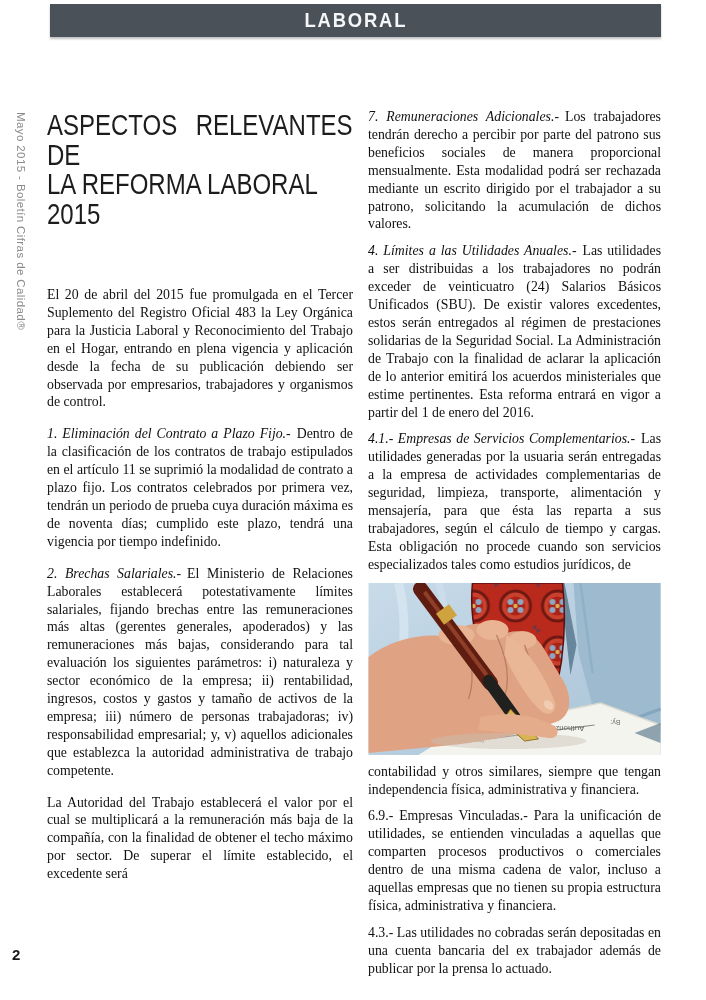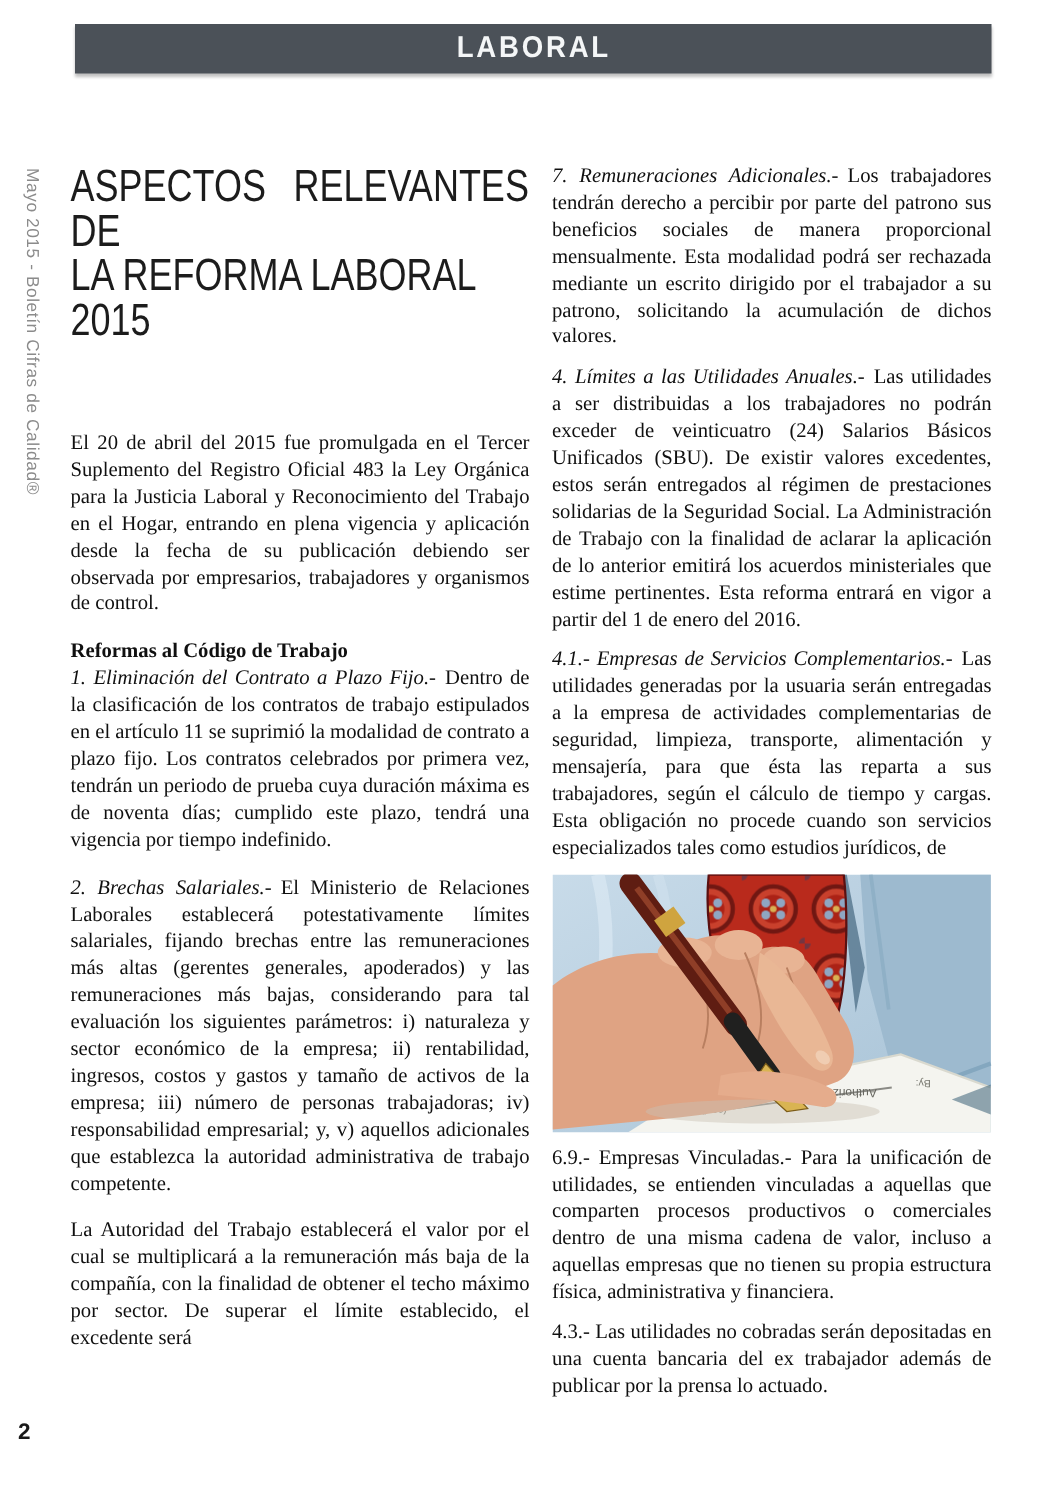--- a/index.html
+++ b/index.html
@@ -3,21 +3,21 @@
 <meta charset="utf-8">
 <style>
   html,body{margin:0;padding:0;background:#e9e9e9;}
   .page{
     position:relative;width:706px;height:1000px;background:#ffffff;
     overflow:hidden;font-family:"Liberation Serif",serif;color:#101010;
     margin:0 auto;
   }
   
   .header-bar{
-    position:absolute;left:50px;top:16px;width:611px;height:33px;
+    position:absolute;left:50px;top:4px;width:611px;height:33px;
     background:#4b5158;display:flex;align-items:center;justify-content:center;
     box-shadow:0 2px 2px rgba(0,0,0,0.25);
   }
   .header-bar .bar-label{
     color:#f4f6f7;font-family:"Liberation Sans",sans-serif;font-weight:bold;
     font-size:20px;letter-spacing:2px;transform:scaleX(.92);
   }
   
   .sidebar-vertical{
     position:absolute;left:27px;top:112px;width:245px;
@@ -60,21 +60,20 @@
   <div class="sidebar-vertical">Mayo 2015 - Boletín Cifras de Calidad®</div>
 
   <div class="page-number">2</div>
 
   <div class="col col-left">
     <h1 class="article-title">ASPECTOS RELEVANTES DE
 LA REFORMA LABORAL
 2015</h1>
     <div>
         <p class="para">El 20 de abril del 2015 fue promulgada en el Tercer Suplemento del Registro Oficial 483 la Ley Orgánica para la Justicia Laboral y Reconocimiento del Trabajo en el Hogar, entrando en plena vigencia y aplicación desde la fecha de su publicación debiendo ser observada por empresarios, trabajadores y organismos de control.</p>
-        <h3 class="heading">Reformas al Código de Trabajo</h3>
         <p class="para"><span class="lead">1. Eliminación del Contrato a Plazo Fijo.-</span>Dentro de la clasificación de los contratos de trabajo estipulados en el artículo 11 se suprimió la modalidad de contrato a plazo fijo. Los contratos celebrados por primera vez, tendrán un periodo de prueba cuya duración máxima es de noventa días; cumplido este plazo, tendrá una vigencia por tiempo indefinido.</p>
         <p class="para"><span class="lead">2. Brechas Salariales.-</span>El Ministerio de Relaciones Laborales establecerá potestativamente límites salariales, fijando brechas entre las remuneraciones más altas (gerentes generales, apoderados) y las remuneraciones más bajas, considerando para tal evaluación los siguientes parámetros: i) naturaleza y sector económico de la empresa; ii) rentabilidad, ingresos, costos y gastos y tamaño de activos de la empresa; iii) número de personas trabajadoras; iv) responsabilidad empresarial; y, v) aquellos adicionales que establezca la autoridad administrativa de trabajo competente.</p>
         <p class="para">La Autoridad del Trabajo establecerá el valor por el cual se multiplicará a la remuneración más baja de la compañía, con la finalidad de obtener el techo máximo por sector.  De superar el límite establecido, el excedente será</p>
       </div>
   </div>
 
   <div class="col col-right">
     <div>
         <p class="para"><span class="lead">7. Remuneraciones Adicionales.-</span>Los trabajadores tendrán derecho a percibir por parte del patrono sus beneficios sociales de manera proporcional mensualmente. Esta modalidad podrá ser rechazada mediante un escrito dirigido por el trabajador a su patrono, solicitando la acumulación de dichos valores.</p>
         <p class="para"><span class="lead">4. Límites a las Utilidades Anuales.-</span>Las utilidades a ser distribuidas a los trabajadores no podrán exceder de veinticuatro (24) Salarios Básicos Unificados (SBU). De existir valores excedentes, estos serán entregados al régimen de prestaciones solidarias de la Seguridad Social.  La Administración de Trabajo con la finalidad de aclarar la aplicación de lo anterior emitirá los acuerdos ministeriales que estime pertinentes. Esta reforma entrará en vigor a partir del 1 de enero del 2016.</p>
@@ -139,18 +138,19 @@
         <polygon points="142,126 170,156 156,158 134,138" fill="#d9b452" stroke="#7c5c18" stroke-width=".8"></polygon>
         <line x1="162" y1="152" x2="146" y2="134" stroke="#6b4d12" stroke-width=".9"></line>
 
         <path d="M138,52 C158,64 176,92 186,118 C189,128 182,134 174,129 C160,118 146,94 136,72 Z" fill="#e9b795"></path>
         <ellipse cx="180" cy="122" rx="5.5" ry="3.8" fill="#f0cdb2" transform="rotate(42 180 122)"></ellipse>
         <path d="M112,134 C140,128 166,132 186,143 C192,148 189,156 180,155 C154,151 130,149 110,147 Z" fill="#e5ac8c"></path>
       </svg>
     </div>
 
     <div>
+        <p class="para">contabilidad y otros similares, siempre que tengan independencia física, administrativa y financiera.</p>
         <p class="para"><span class="lead roman">6.9.-  Empresas Vinculadas.-</span>Para la unificación de utilidades, se entienden vinculadas a aquellas que comparten procesos productivos o comerciales dentro de una misma cadena de valor, incluso a aquellas empresas que no tienen su propia estructura física, administrativa y financiera.</p>
         <p class="para">4.3.- Las utilidades no cobradas serán depositadas en una cuenta bancaria del ex trabajador además de publicar por la prensa lo actuado.</p>
       </div>
   </div>
 
 </div>
 
 </body></html>

